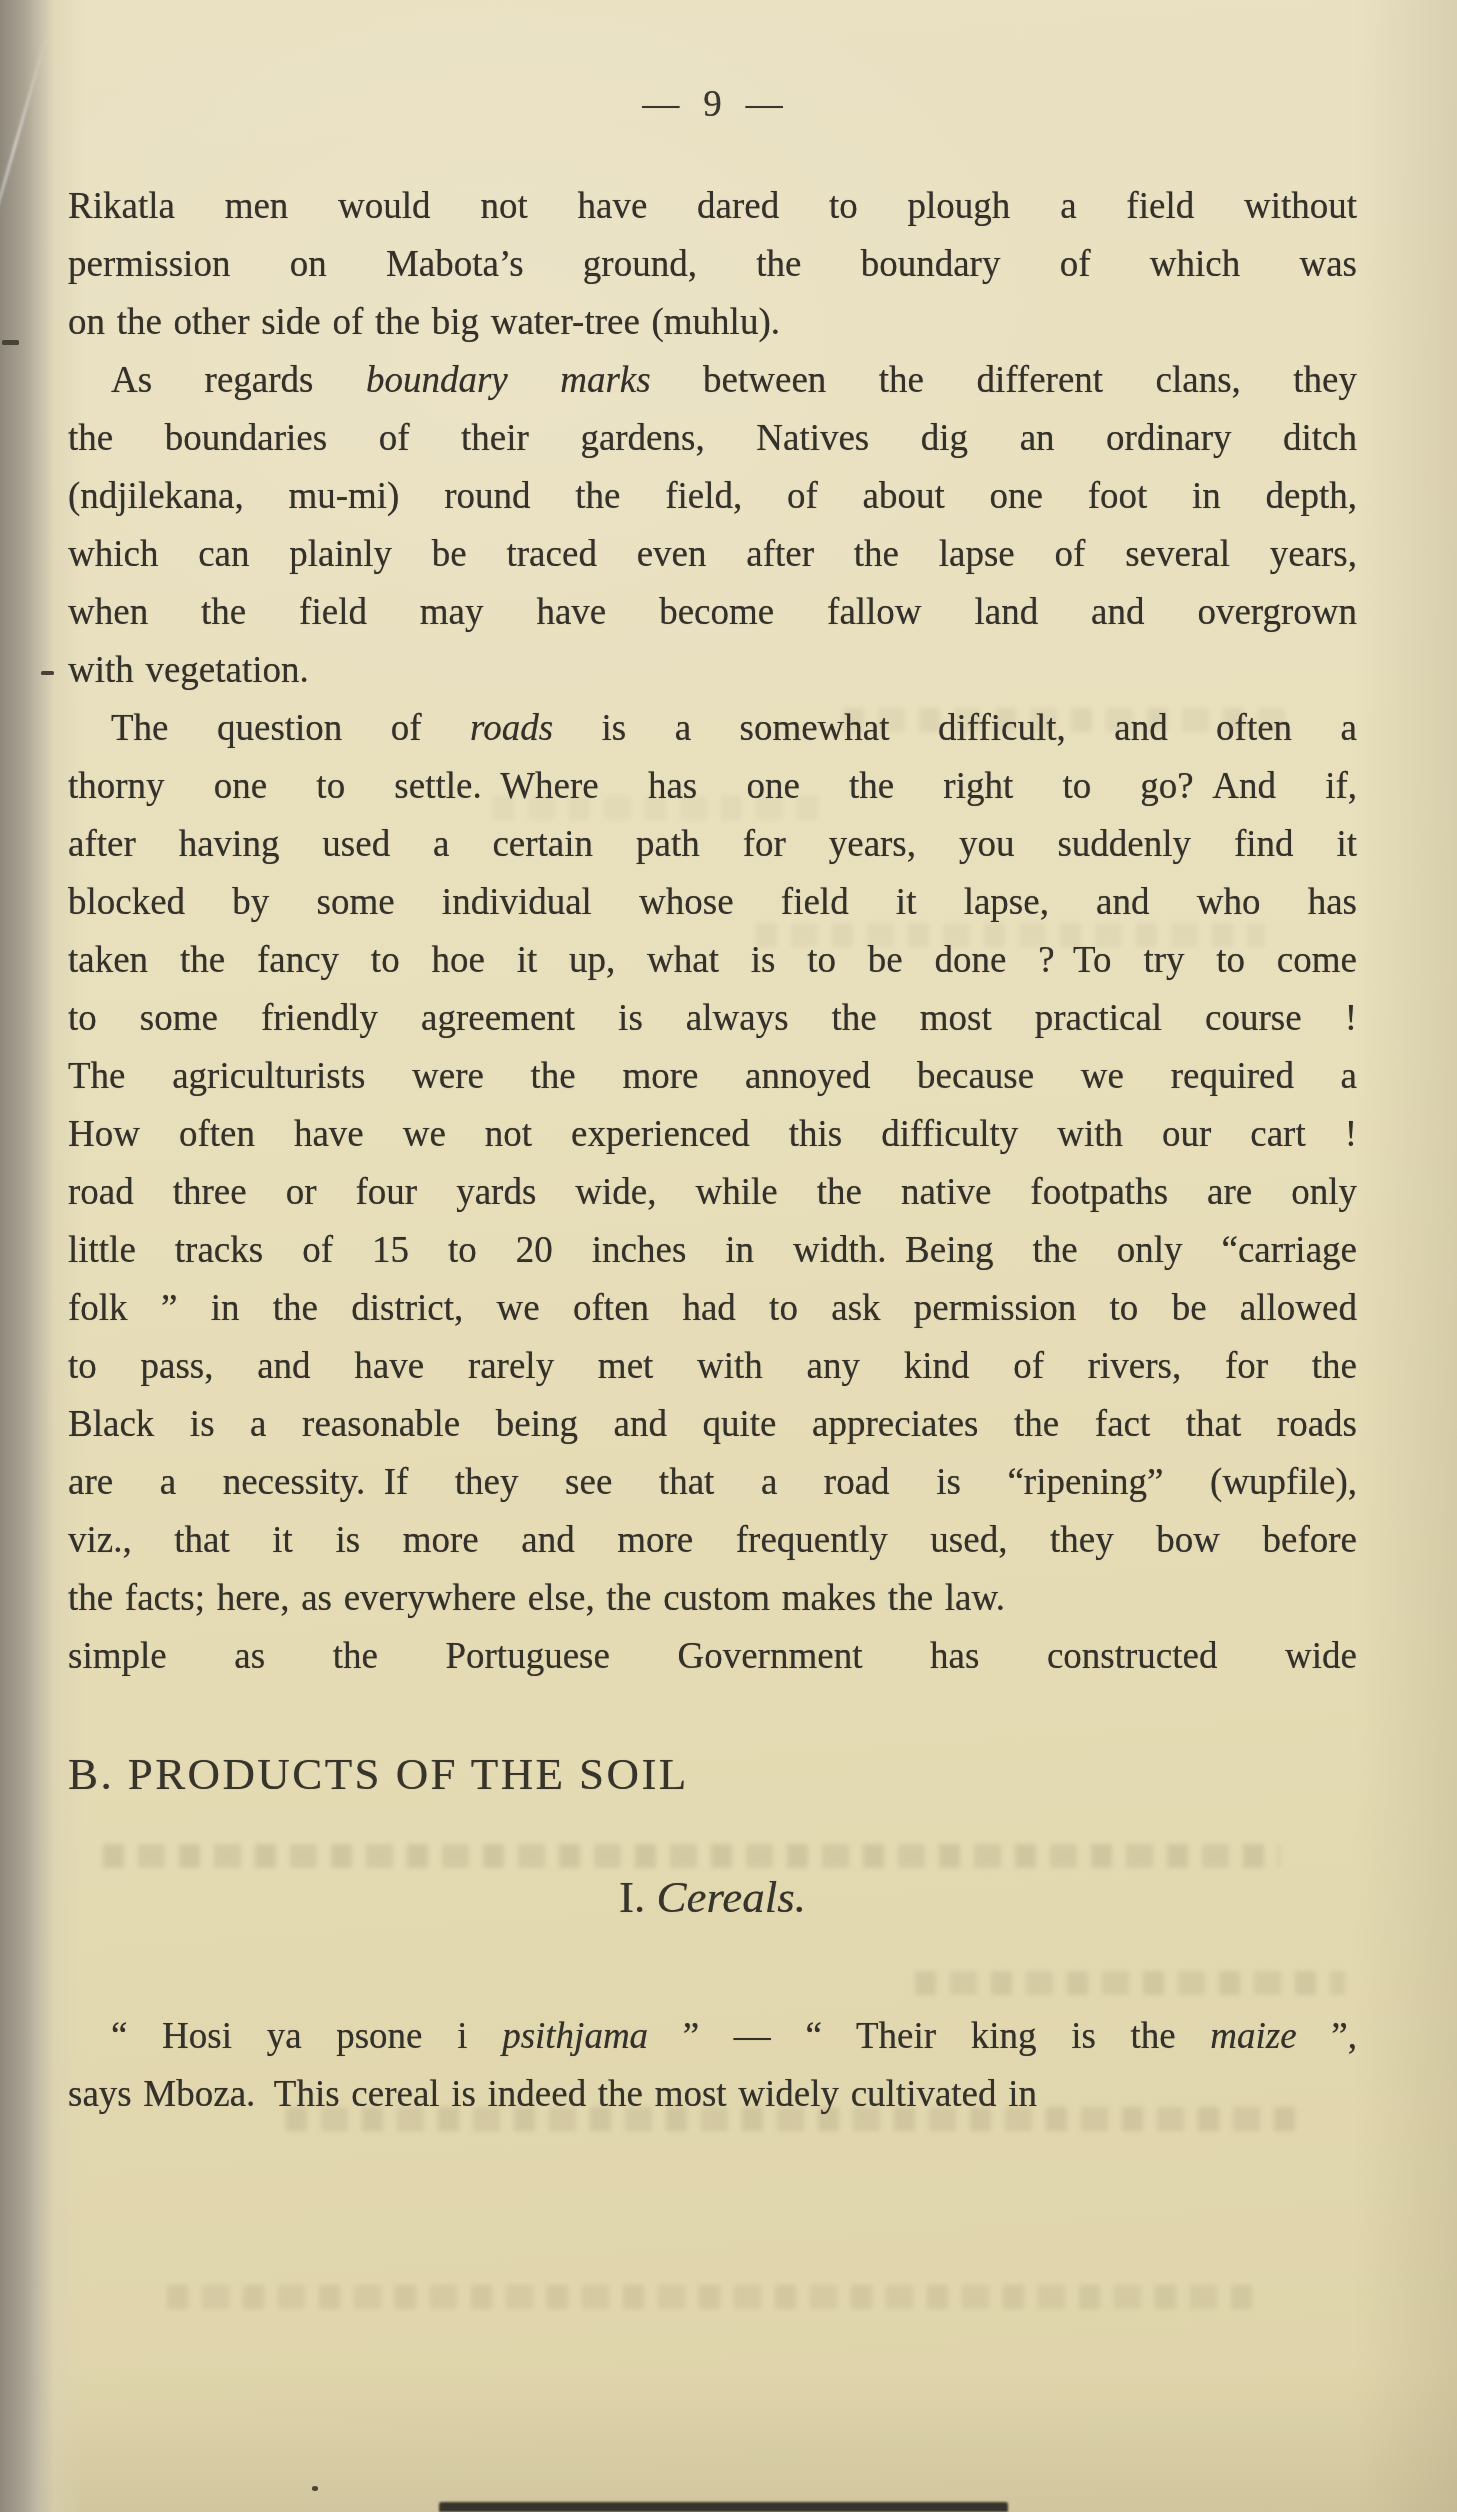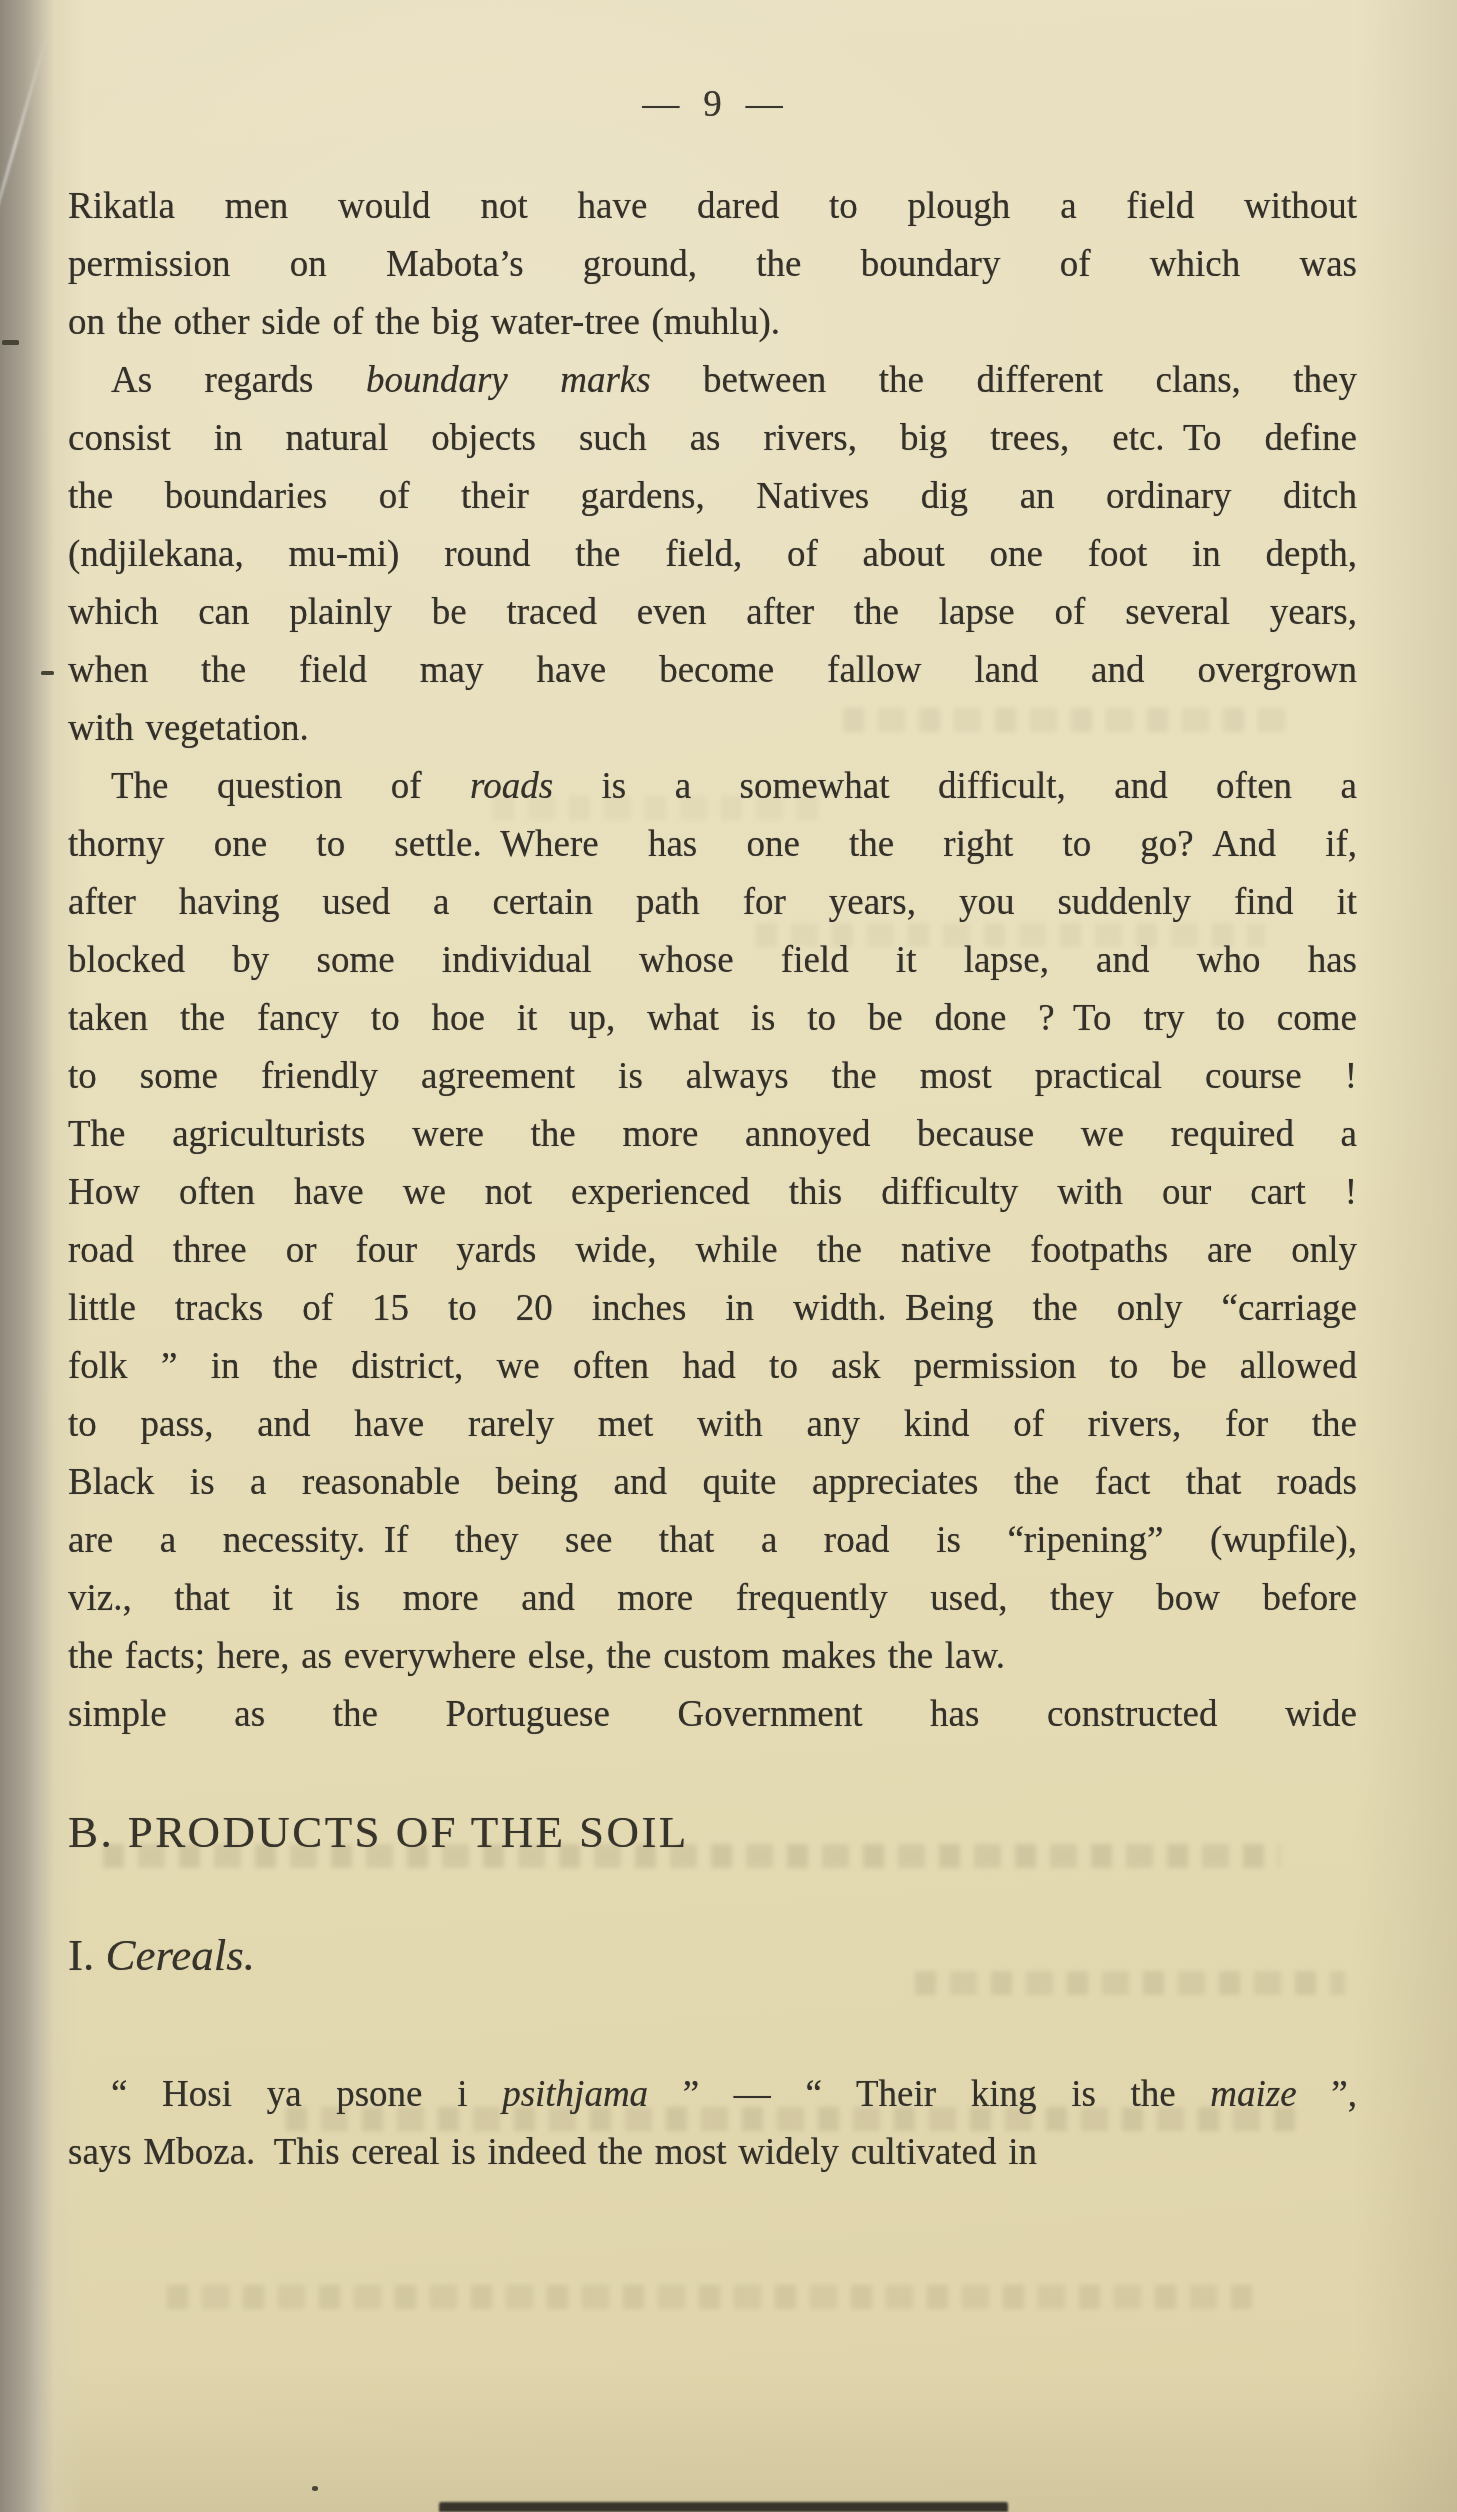--- a/index.html
+++ b/index.html
@@ -85,20 +85,21 @@
     margin-top:60px;
     height:58px;line-height:58px;
     font-size:45px;
     letter-spacing:2.4px;
     color:#37342c;
     text-shadow:0 0 0.8px rgba(45,42,35,0.55);
   }
   .subheading{
     margin-top:65px;
     height:58px;line-height:58px;
+    text-align:center;
     font-size:45px;
     color:#37342c;
     text-shadow:0 0 0.8px rgba(45,42,35,0.55);
   }
   .subheading i{font-style:italic;}
   .flow .para.last{margin-top:81px;}
 </style>
 </head>
 <body>
 
@@ -122,21 +123,20 @@
       <span class="dash">—</span><span class="num">9</span><span class="dash">—</span>
     </div>
     <div class="flow">
         <div class="para">
           <div class="tline just"><span>Rikatla men would not have dared to plough a field without</span></div>
           <div class="tline just"><span>permission on Mabota’s ground, the boundary of which was</span></div>
           <div class="tline"><span>on the other side of the big water-tree (muhlu).</span></div>
         </div>
         <div class="para">
           <div class="tline just ind"><span>As regards </span><i>boundary marks</i><span> between the different clans, they</span></div>
-          <div class="tline just"><span>consist in natural objects such as rivers, big trees, etc. To define</span></div>
           <div class="tline just"><span>the boundaries of their gardens, Natives dig an ordinary ditch</span></div>
           <div class="tline just"><span>(ndjilekana, mu-mi) round the field, of about one foot in depth,</span></div>
           <div class="tline just"><span>which can plainly be traced even after the lapse of several years,</span></div>
           <div class="tline just"><span>when the field may have become fallow land and overgrown</span></div>
           <div class="tline"><span>with vegetation.</span></div>
         </div>
         <div class="para">
           <div class="tline just ind"><span>The question of </span><i>roads</i><span> is a somewhat difficult, and often a</span></div>
           <div class="tline just"><span>thorny one to settle. Where has one the right to go? And if,</span></div>
           <div class="tline just"><span>after having used a certain path for years, you suddenly find it</span></div>

